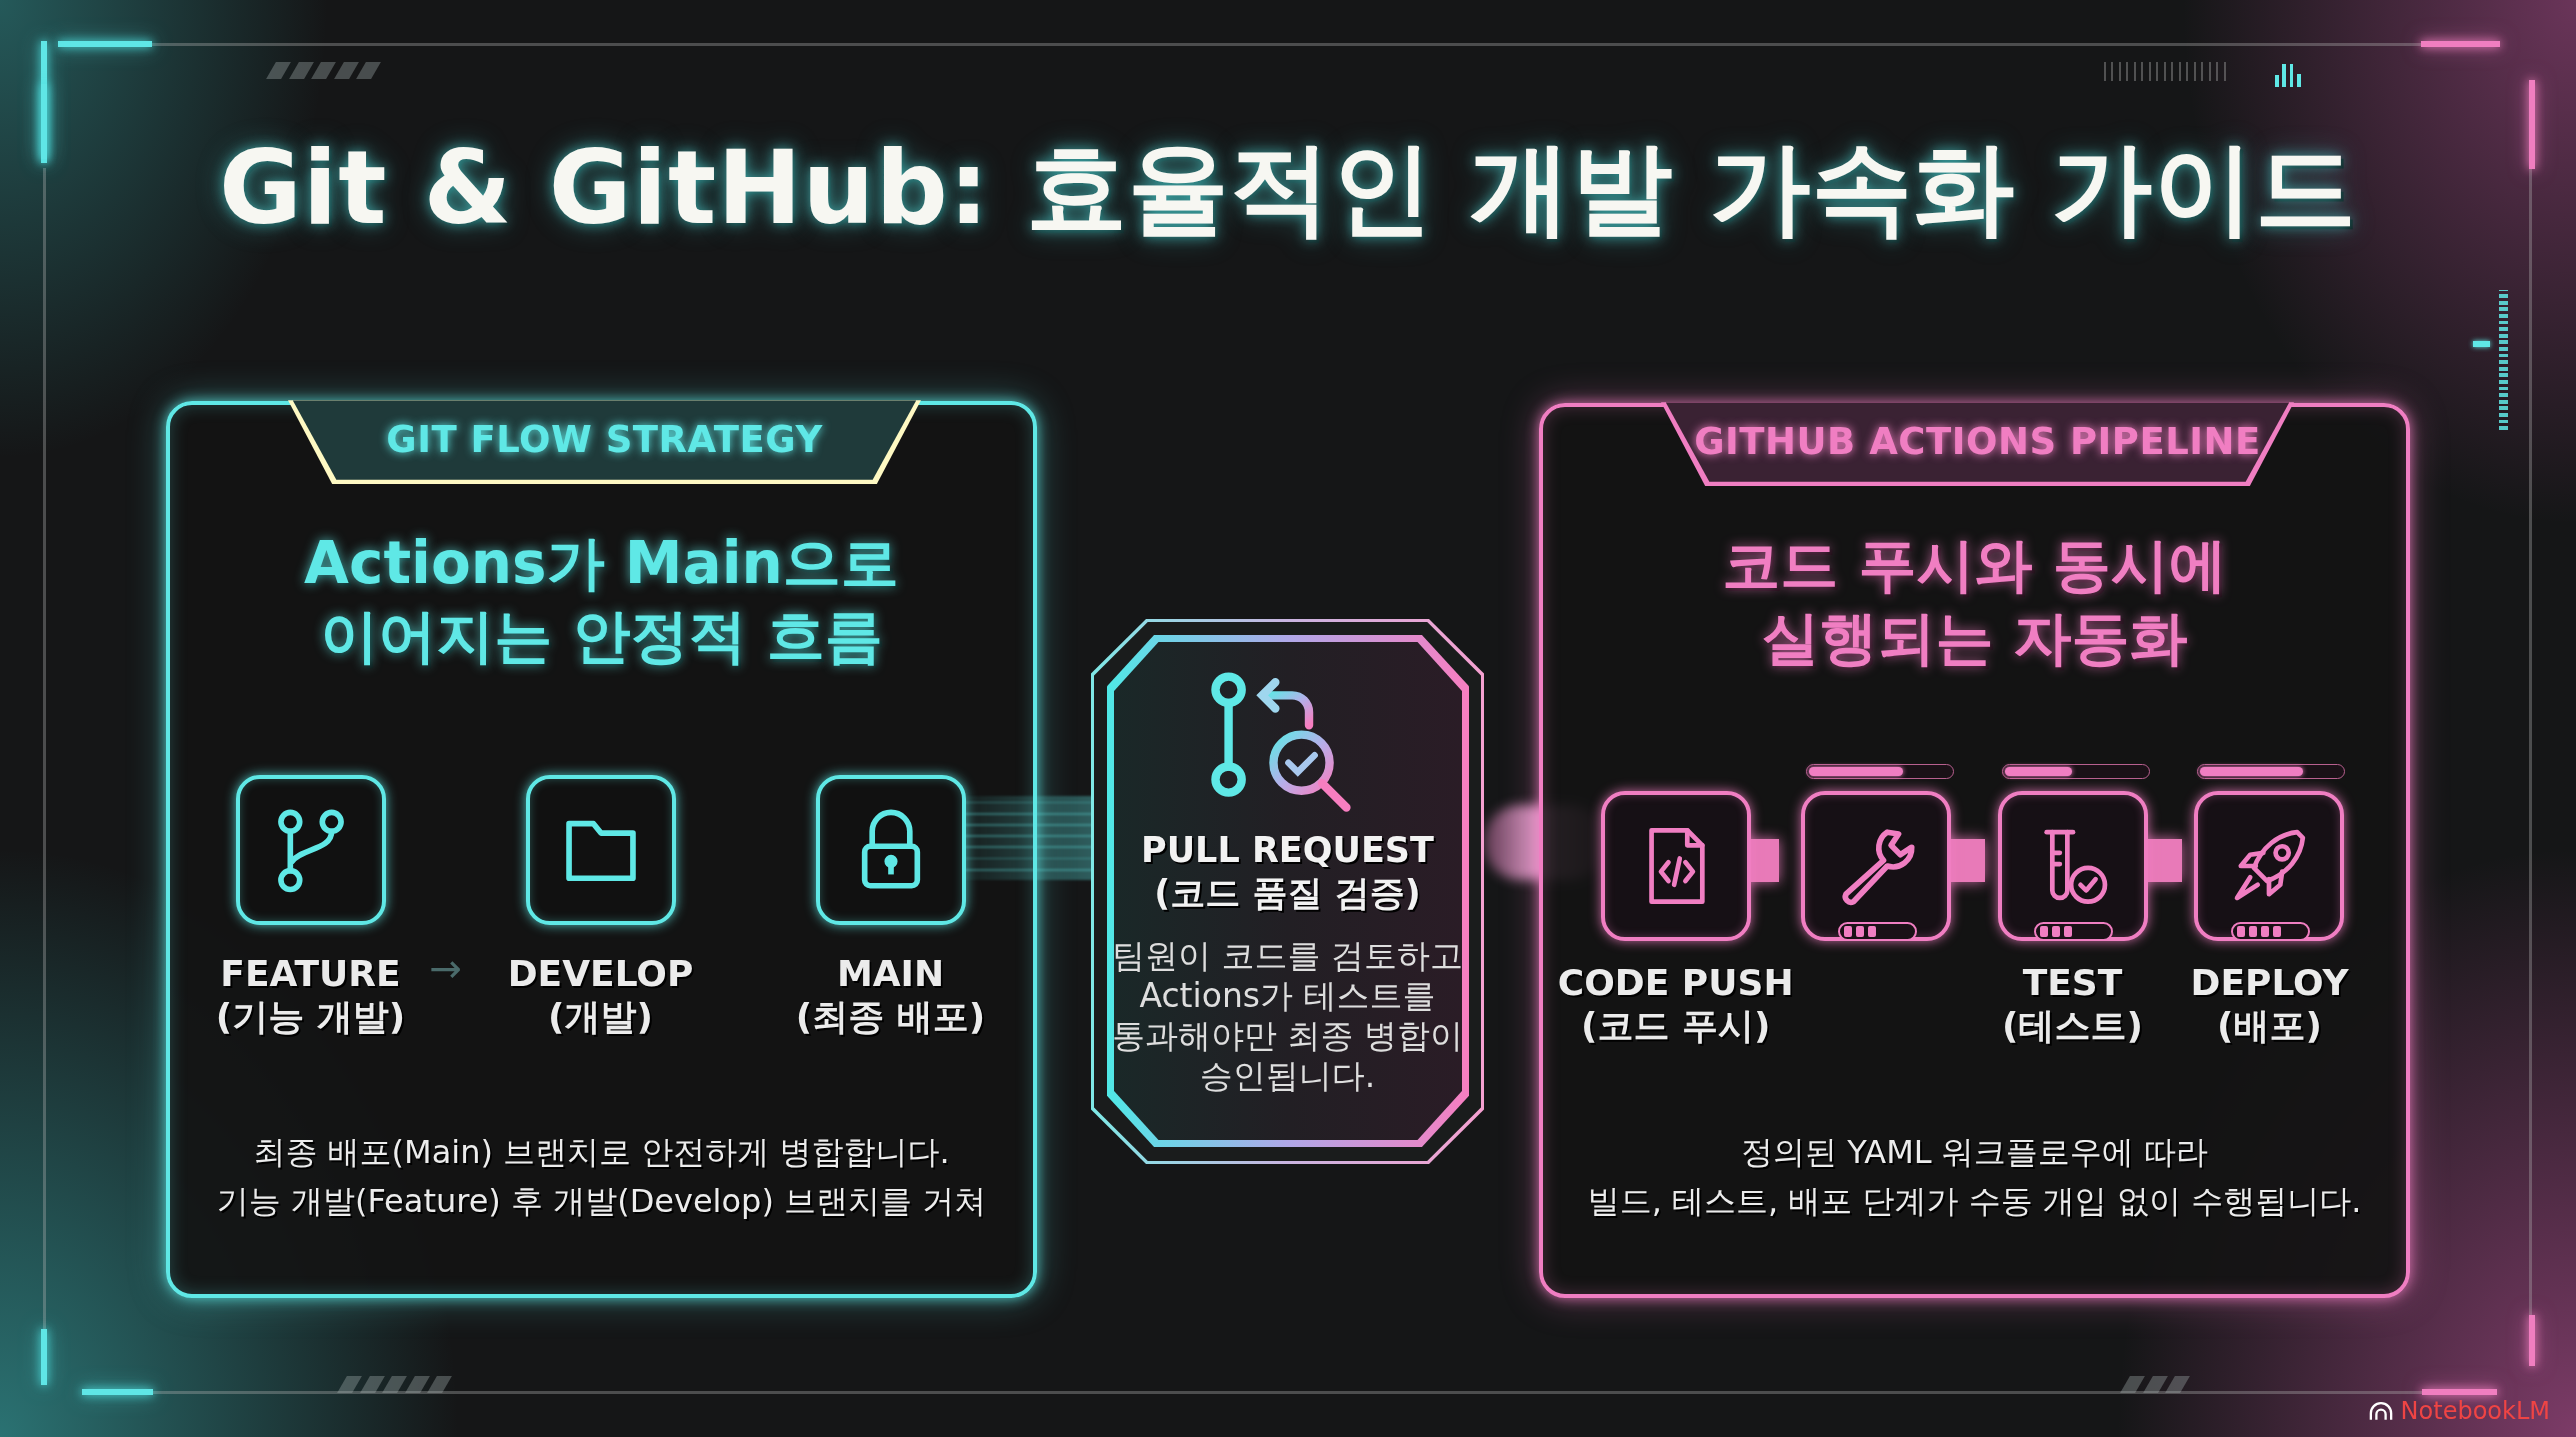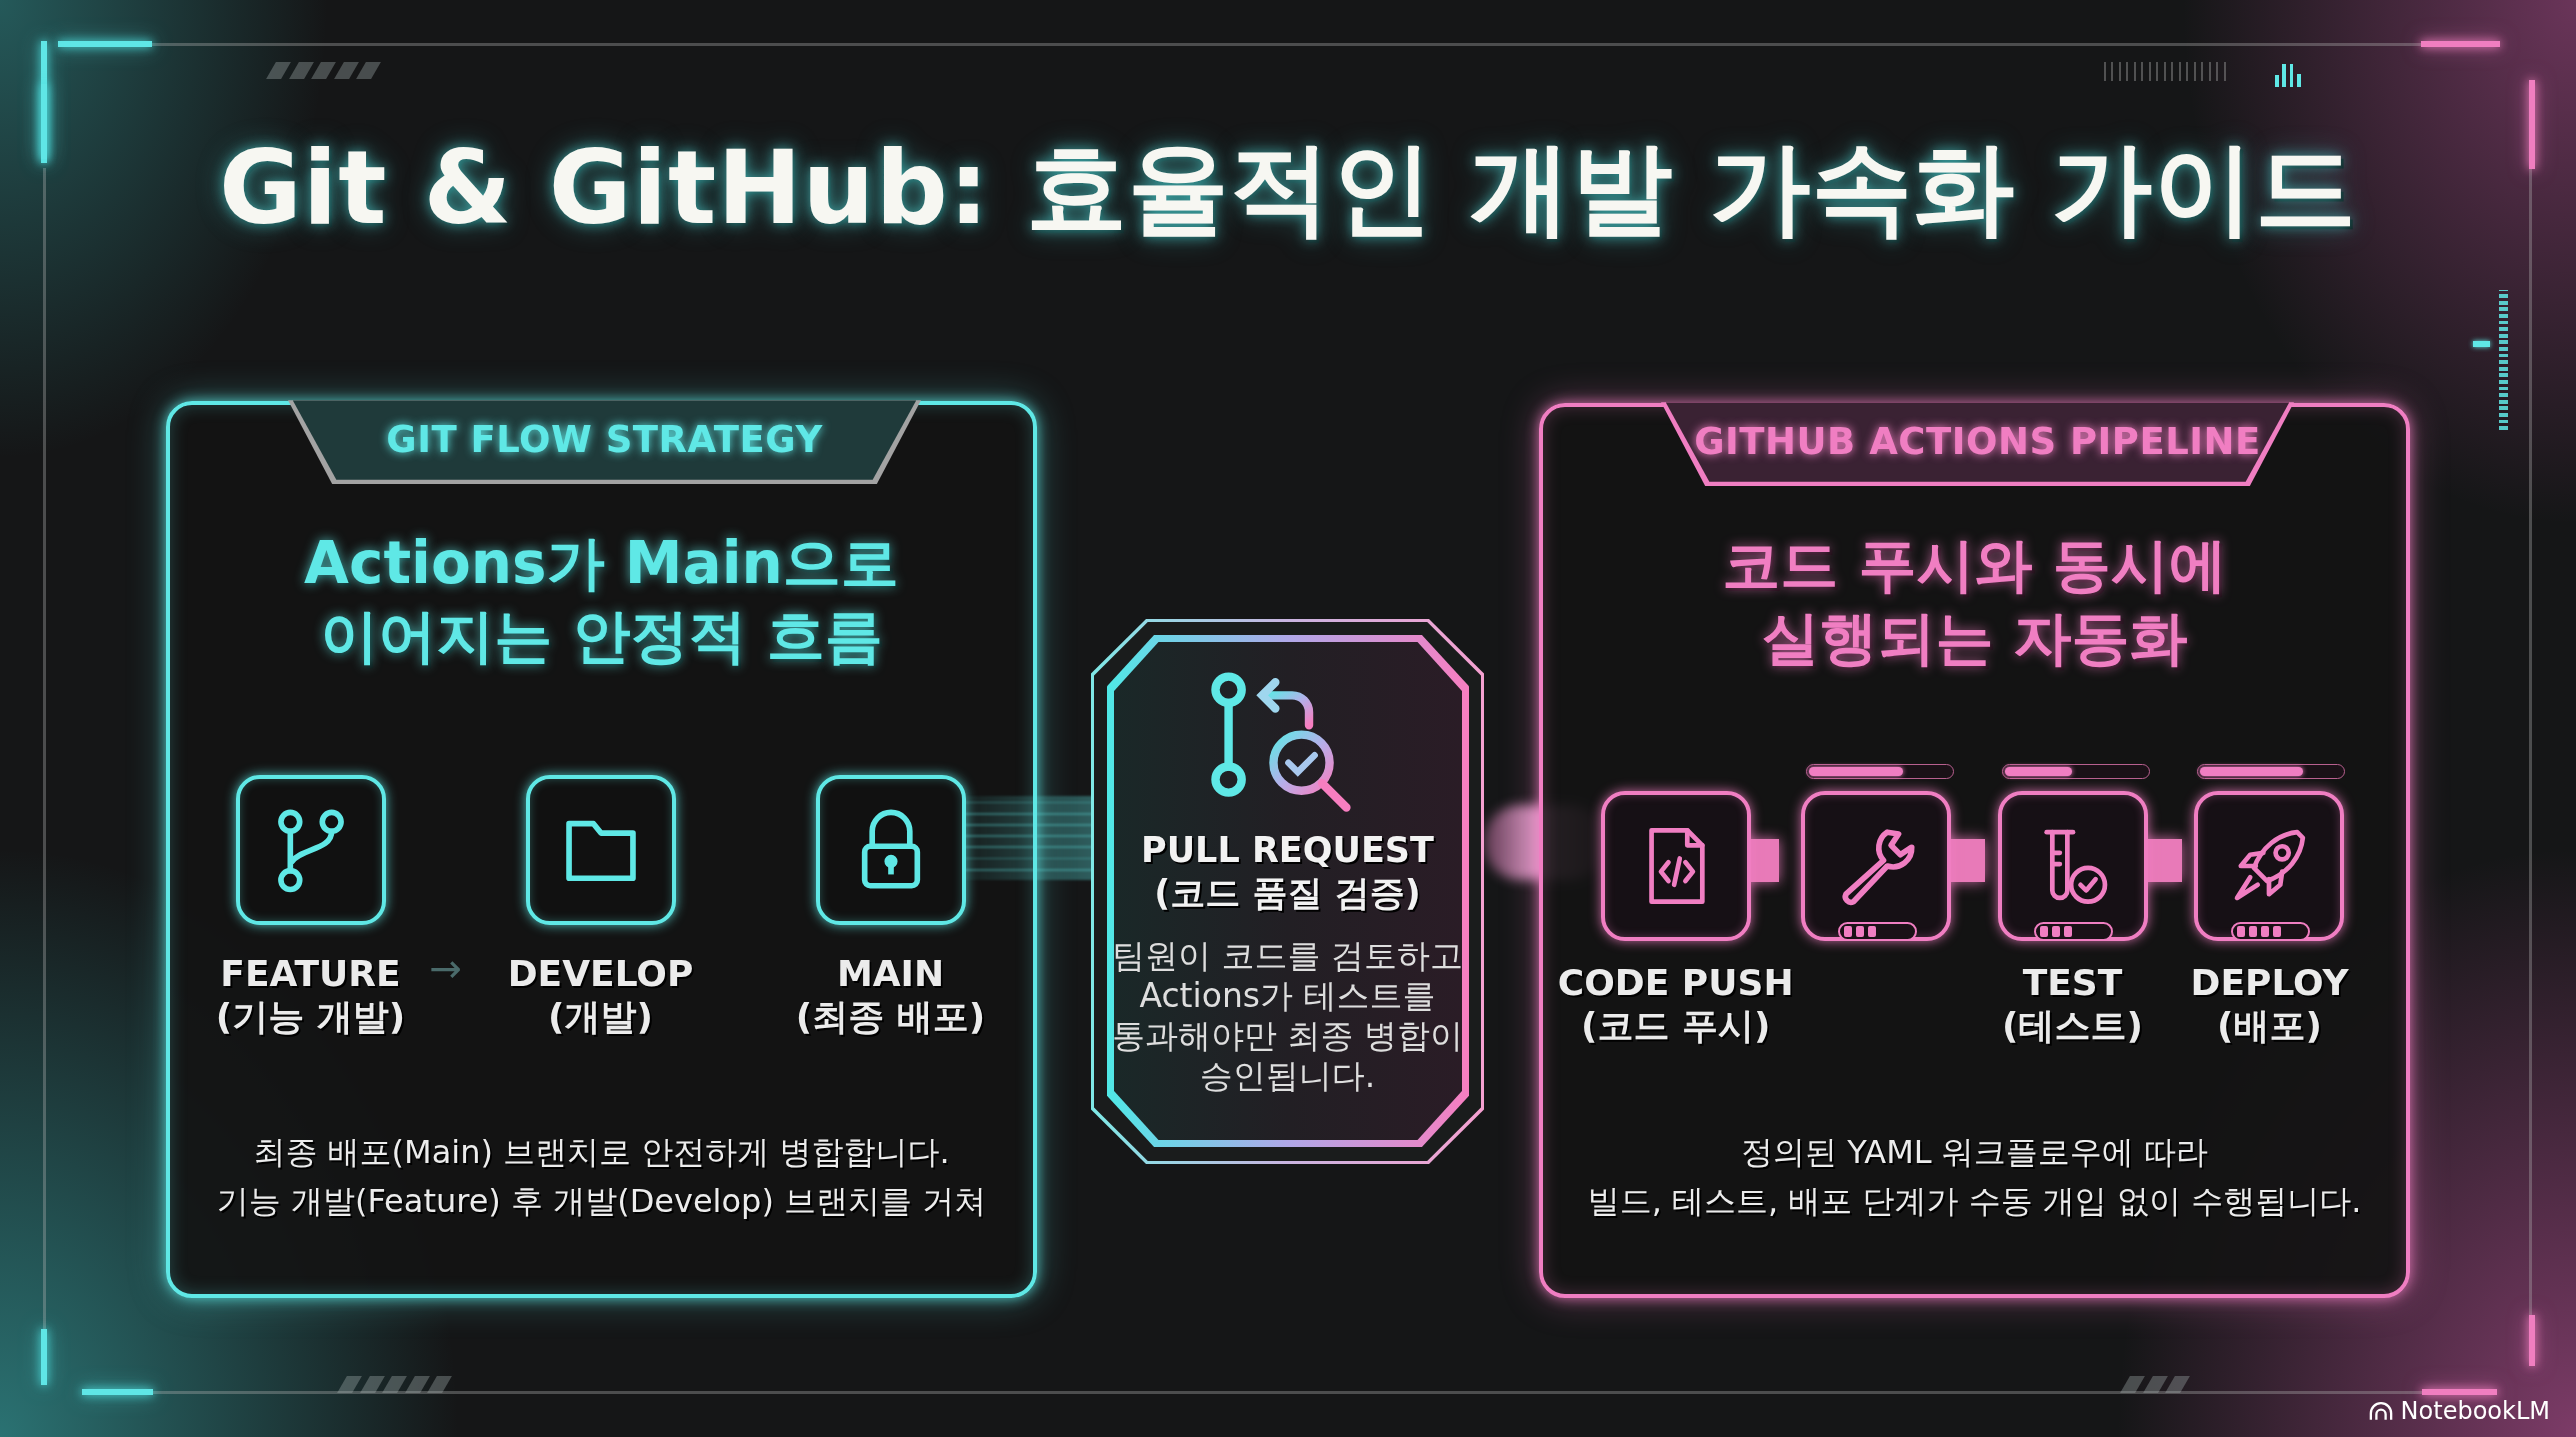--- a/index.html
+++ b/index.html
@@ -36,21 +36,21 @@
     position: absolute; border-radius: 26px; background: rgba(20,20,20,0.92);
   }
   .panel.cyan { border: 4.7px solid #5fe8e6; box-shadow: 0 0 13px rgba(95,232,230,0.8), 0 0 37px rgba(95,232,230,0.35), inset 0 0 17px rgba(95,232,230,0.25); }
   .panel.pink { border: 4.7px solid #f07ec2; box-shadow: 0 0 13px rgba(240,126,194,0.8), 0 0 37px rgba(240,126,194,0.35), inset 0 0 17px rgba(240,126,194,0.25); }
 
   .tab {
     position: absolute; top: -4.7px; height: 84px; display: flex; align-items: center; justify-content: center;
     font-size: 37px; font-weight: bold; letter-spacing: 0.5px;
     clip-path: polygon(0 0, 100% 0, 93% 100%, 7% 100%);
   }
-  .tab.cyan { background: #a3a3a3; color: #5fe8e6; }
+  .tab.cyan { background: #fef9c3; color: #5fe8e6; }
   .tab.pink { background: #f07ec2; color: #f07ec2; }
   .tab-inner {
     position: absolute; inset: 0 4.7px 4.7px 4.7px;
     clip-path: polygon(0 0, 100% 0, 93% 100%, 7% 100%);
     display: flex; align-items: center; justify-content: center;
   }
   .tab.cyan .tab-inner { background: #1f3a3a; }
   .tab.pink .tab-inner { background: #3a2233; }
   .tab-text { position: relative; text-shadow: 0 0 9.4px currentColor; }
 
@@ -132,21 +132,21 @@
                 linear-gradient(90deg, rgba(95,232,230,0.05), rgba(95,232,230,0.35));
     filter: blur(0.9px);
   }
   .beam-pink {
     position: absolute; left: 1484px; top: 805px; width: 122px; height: 75px;
     background: linear-gradient(90deg, rgba(240,126,194,0.35), rgba(255,180,230,0.9), rgba(240,126,194,0.35));
     filter: blur(5.6px); border-radius: 37px;
   }
 
   .watermark {
-    position: absolute; right: 26px; bottom: 13px; font-size: 24px; color: #ffffff; display: flex; align-items: center; gap: 7.5px;
+    position: absolute; right: 26px; bottom: 13px; font-size: 24px; color: #ef4444; display: flex; align-items: center; gap: 7.5px;
   }
 </style>
 </head>
 <body>
 
 <div class="frame-line" style="left:103px; top:43px; width:2368px; height:2.8px;"></div>
 <div class="frame-line" style="left:131px; top:1391px; width:2340px; height:2.8px;"></div>
 <div class="frame-line" style="left:43px; top:168px; width:2.8px; height:1161px;"></div>
 <div class="frame-line" style="left:2529px; top:168px; width:2.8px; height:1161px;"></div>
 

